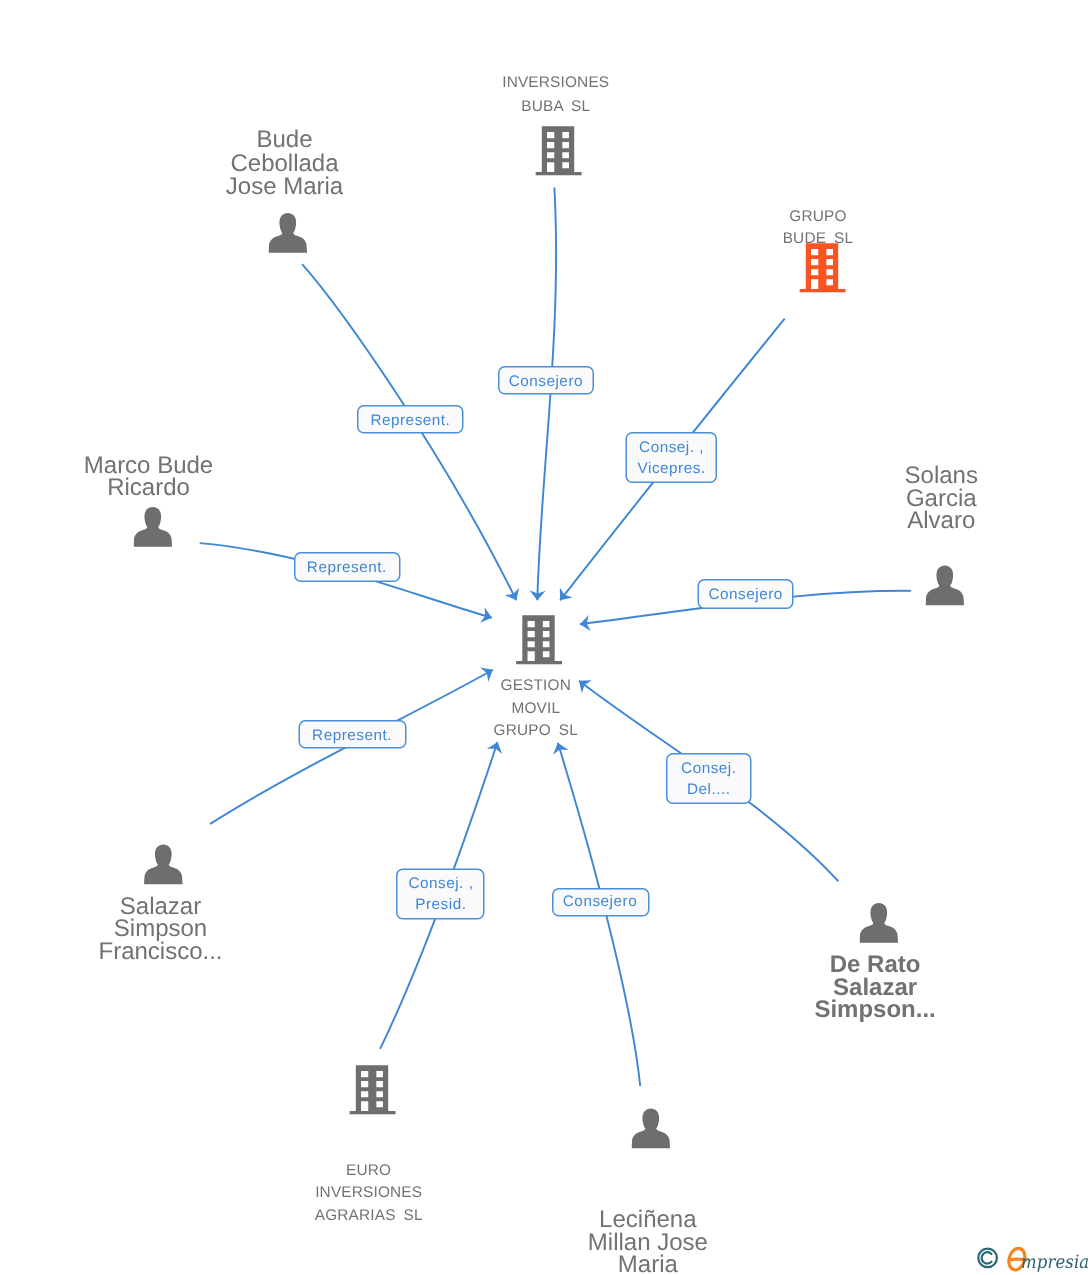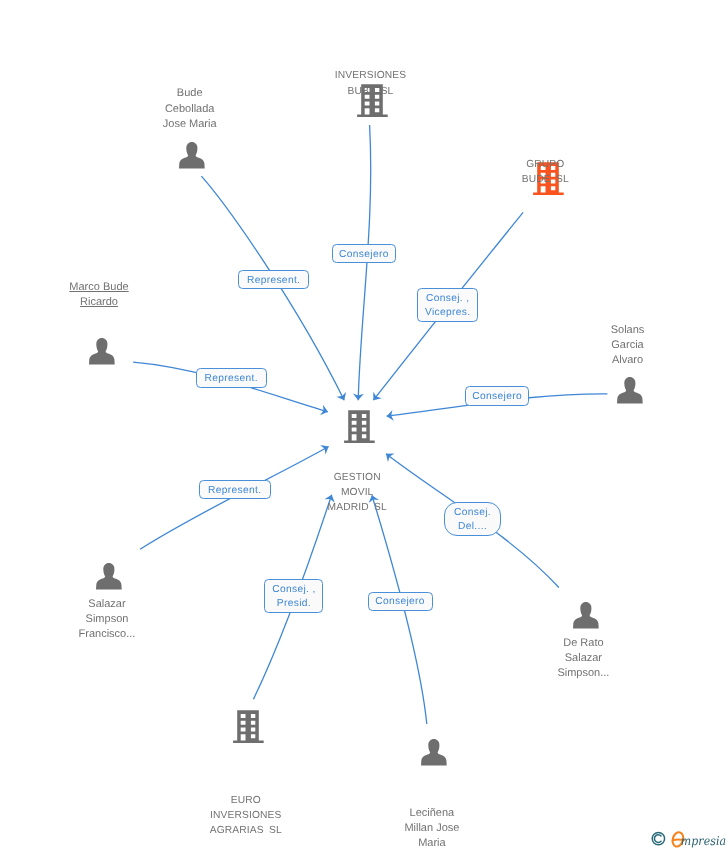--- a/index.html
+++ b/index.html
@@ -4,23 +4,23 @@
 <title>Empresia network diagram</title>
 <style>
   html,body{margin:0;padding:0;background:#ffffff;}
   body{width:728px;height:850px;overflow:hidden;
        font-family:"Liberation Sans",sans-serif;
        -webkit-font-smoothing:antialiased;text-rendering:geometricPrecision;}
   #canvas{position:relative;width:728px;height:850px;background:#fff;}
   svg.edges{position:absolute;left:0;top:0;width:728px;height:850px;}
   .node{position:absolute;}
   .node-icon{position:absolute;}
-  .nlabel{position:absolute;text-align:center;color:#727272;font-size:11px;
+  .nlabel{position:absolute;text-align:center;color:#727272;font-size:16px;
           line-height:15.2px;letter-spacing:0px;white-space:pre-line;}
-  .nlabel.corp{font-size:10.25px;letter-spacing:0.12px;word-spacing:2.3px;margin-top:20px;}
+  .nlabel.corp{font-size:10.25px;letter-spacing:0.12px;word-spacing:2.3px;}
   .rbox{position:absolute;box-sizing:border-box;border:1.5px solid #4a90d9;border-radius:4.5px;
         background:#fafafa;color:#3f87d6;font-size:10.2px;line-height:14.4px;text-align:center;
         letter-spacing:0.35px;display:flex;align-items:center;justify-content:center;
         white-space:pre-line;padding-top:2.6px;}
   #logo{position:absolute;display:block;white-space:nowrap;}
 </style>
 </head>
 <body>
 
 <div id="canvas">
@@ -62,55 +62,55 @@
           </svg></div>
         <div class="nlabel" style="left: 119.7px; top: 86.3px; width: 140px;">Bude
 Cebollada
 Jose Maria</div>
       </div>
       <div class="node">
         <div class="node-icon" style="left: 88.5px; top: 337px;"><svg width="26" height="29" viewBox="0 0 26 29">
             <path fill="#6e6e6e" d="M12.85,1.0 C9.7,1.0 7.3,3.3 7.3,7.2 C7.3,9.2 7.7,11.2 8.3,12.8 C9.0,14.6 10.5,15.7 12.85,15.7 C15.2,15.7 16.7,14.6 17.4,12.8 C18.0,11.2 18.4,9.2 18.4,7.2 C18.4,3.3 16.0,1.0 12.85,1.0 Z"></path>
             <path fill="#6e6e6e" d="M9.4,12.3 C9.4,13.6 9.3,14.8 8.6,15.4 C7.5,16.4 4.4,16.6 2.4,18.4 C1.05,19.6 0.45,21.0 0.3,22.6 L0.0,27.5 H25.7 L25.4,22.6 C25.25,21.0 24.65,19.6 23.3,18.4 C21.3,16.6 18.2,16.4 17.1,15.4 C16.4,14.8 16.3,13.6 16.3,12.3 Z"></path>
           </svg></div>
-        <div class="nlabel" style="left: 29px; top: 280px; width: 140px; text-decoration: underline;">Marco Bude
+        <div class="nlabel" style="left: 29px; top: 303px; width: 140px;">Marco Bude
 Ricardo</div>
       </div>
       <div class="node">
         <div class="node-icon" style="left: 617.1px; top: 375.9px;"><svg width="26" height="29" viewBox="0 0 26 29">
             <path fill="#6e6e6e" d="M12.85,1.0 C9.7,1.0 7.3,3.3 7.3,7.2 C7.3,9.2 7.7,11.2 8.3,12.8 C9.0,14.6 10.5,15.7 12.85,15.7 C15.2,15.7 16.7,14.6 17.4,12.8 C18.0,11.2 18.4,9.2 18.4,7.2 C18.4,3.3 16.0,1.0 12.85,1.0 Z"></path>
             <path fill="#6e6e6e" d="M9.4,12.3 C9.4,13.6 9.3,14.8 8.6,15.4 C7.5,16.4 4.4,16.6 2.4,18.4 C1.05,19.6 0.45,21.0 0.3,22.6 L0.0,27.5 H25.7 L25.4,22.6 C25.25,21.0 24.65,19.6 23.3,18.4 C21.3,16.6 18.2,16.4 17.1,15.4 C16.4,14.8 16.3,13.6 16.3,12.3 Z"></path>
           </svg></div>
-        <div class="nlabel" style="left: 557.5px; top: 323px; width: 140px;">Solans
+        <div class="nlabel" style="left: 557.5px; top: 310px; width: 140px;">Solans
 Garcia
 Alvaro</div>
       </div>
       <div class="node">
         <div class="node-icon" style="left: 343px; top: 409px;"><svg width="32" height="35" viewBox="0 0 32 35">
             <path fill="#6e6e6e" fill-rule="evenodd" d="M5.2,1.2 H26.8 V31.6 H5.2 Z M1.1,31.6 H31.7 V33.9 H1.1 Z M8.7,5.0 H13.5 V9.1 H8.7 Z M18.9,5.0 H23.3 V9.1 H18.9 Z M8.7,11.7 H13.5 V15.8 H8.7 Z M18.9,11.7 H23.3 V15.8 H18.9 Z M8.7,18.5 H13.5 V22.5 H8.7 Z M18.9,18.5 H23.3 V22.5 H18.9 Z M8.7,25.2 H13.5 V31.6 H8.7 Z M18.9,25.2 H23.3 V29.2 H18.9 Z"></path>
           </svg></div>
         <div class="nlabel corp" style="left: 287.2px; top: 450px; width: 140px;">GESTION
 MOVIL
-MADRID SL</div>
+GRUPO SL</div>
       </div>
       <div class="node">
         <div class="node-icon" style="left: 96.1px; top: 561.8px;"><svg width="26" height="29" viewBox="0 0 26 29">
             <path fill="#6e6e6e" d="M12.85,1.0 C9.7,1.0 7.3,3.3 7.3,7.2 C7.3,9.2 7.7,11.2 8.3,12.8 C9.0,14.6 10.5,15.7 12.85,15.7 C15.2,15.7 16.7,14.6 17.4,12.8 C18.0,11.2 18.4,9.2 18.4,7.2 C18.4,3.3 16.0,1.0 12.85,1.0 Z"></path>
             <path fill="#6e6e6e" d="M9.4,12.3 C9.4,13.6 9.3,14.8 8.6,15.4 C7.5,16.4 4.4,16.6 2.4,18.4 C1.05,19.6 0.45,21.0 0.3,22.6 L0.0,27.5 H25.7 L25.4,22.6 C25.25,21.0 24.65,19.6 23.3,18.4 C21.3,16.6 18.2,16.4 17.1,15.4 C16.4,14.8 16.3,13.6 16.3,12.3 Z"></path>
           </svg></div>
         <div class="nlabel" style="left: 37px; top: 597px; width: 140px;">Salazar
 Simpson
 Francisco...</div>
       </div>
       <div class="node">
         <div class="node-icon" style="left: 573px; top: 600.9px;"><svg width="26" height="29" viewBox="0 0 26 29">
             <path fill="#6e6e6e" d="M12.85,1.0 C9.7,1.0 7.3,3.3 7.3,7.2 C7.3,9.2 7.7,11.2 8.3,12.8 C9.0,14.6 10.5,15.7 12.85,15.7 C15.2,15.7 16.7,14.6 17.4,12.8 C18.0,11.2 18.4,9.2 18.4,7.2 C18.4,3.3 16.0,1.0 12.85,1.0 Z"></path>
             <path fill="#6e6e6e" d="M9.4,12.3 C9.4,13.6 9.3,14.8 8.6,15.4 C7.5,16.4 4.4,16.6 2.4,18.4 C1.05,19.6 0.45,21.0 0.3,22.6 L0.0,27.5 H25.7 L25.4,22.6 C25.25,21.0 24.65,19.6 23.3,18.4 C21.3,16.6 18.2,16.4 17.1,15.4 C16.4,14.8 16.3,13.6 16.3,12.3 Z"></path>
           </svg></div>
-        <div class="nlabel" style="left: 513.4px; top: 635.6px; width: 140px;">De Rato
+        <div class="nlabel" style="left: 513.4px; top: 635.6px; width: 140px; font-weight: bold;">De Rato
 Salazar
 Simpson...</div>
       </div>
       <div class="node">
         <div class="node-icon" style="left: 232.3px; top: 708.9px;"><svg width="32" height="35" viewBox="0 0 32 35">
             <path fill="#6e6e6e" fill-rule="evenodd" d="M5.2,1.2 H26.8 V31.6 H5.2 Z M1.1,31.6 H31.7 V33.9 H1.1 Z M8.7,5.0 H13.5 V9.1 H8.7 Z M18.9,5.0 H23.3 V9.1 H18.9 Z M8.7,11.7 H13.5 V15.8 H8.7 Z M18.9,11.7 H23.3 V15.8 H18.9 Z M8.7,18.5 H13.5 V22.5 H8.7 Z M18.9,18.5 H23.3 V22.5 H18.9 Z M8.7,25.2 H13.5 V31.6 H8.7 Z M18.9,25.2 H23.3 V29.2 H18.9 Z"></path>
           </svg></div>
         <div class="nlabel corp" style="left: 175.8px; top: 773px; width: 140px;">EURO
 INVERSIONES
 AGRARIAS SL</div>
@@ -126,21 +126,21 @@
       </div>
     </div>
   <div id="labels-layer">
       <div class="rbox" style="left: 331.6px; top: 243.8px; width: 64.6px; height: 19.4px;">Consejero</div>
       <div class="rbox" style="left: 238.1px; top: 270.3px; width: 71px; height: 19.2px;">Represent.</div>
       <div class="rbox" style="left: 417.1px; top: 288.1px; width: 61.3px; height: 33.6px;">Consej. ,
 Vicepres.</div>
       <div class="rbox" style="left: 195.6px; top: 368.3px; width: 71.3px; height: 19.6px;">Represent.</div>
       <div class="rbox" style="left: 464.8px; top: 386.3px; width: 64.7px; height: 19.6px;">Consejero</div>
       <div class="rbox" style="left: 198.8px; top: 479.9px; width: 71.9px; height: 19.4px;">Represent.</div>
-      <div class="rbox" style="left: 444.3px; top: 501.7px; width: 56.5px; height: 34.6px; border-radius: 13px;">Consej.
+      <div class="rbox" style="left: 444.3px; top: 501.7px; width: 56.5px; height: 34.6px;">Consej.
 Del....</div>
       <div class="rbox" style="left: 264.4px; top: 579.1px; width: 59.1px; height: 34px;">Consej. ,
 Presid.</div>
       <div class="rbox" style="left: 367.5px; top: 591.5px; width: 65px; height: 19.4px;">Consejero</div>
     </div>
   <div id="logo" style="left: 644px; top: 827px;"><svg width="92" height="24" viewBox="0 0 92 24">
         <g>
           <circle cx="14.4" cy="11.6" r="6.2" fill="none" stroke="#2a6a78" stroke-width="1.5"></circle>
           <path d="M17.0,9.0 A3.8,3.8 0 1 0 17.0,14.2" fill="none" stroke="#2a6a78" stroke-width="1.5" stroke-linecap="round"></path>
         </g>

